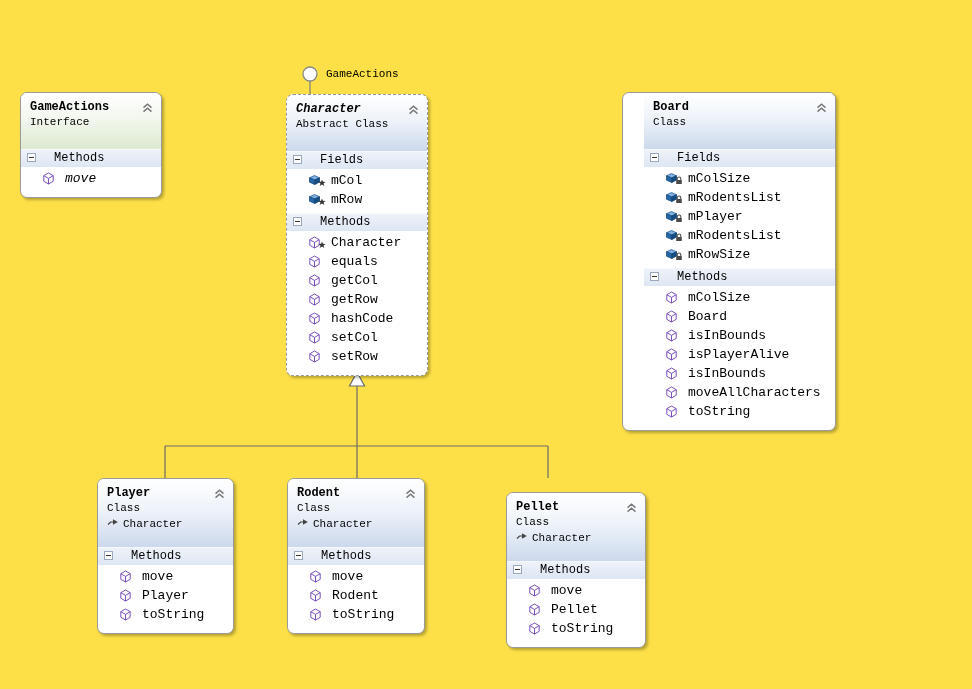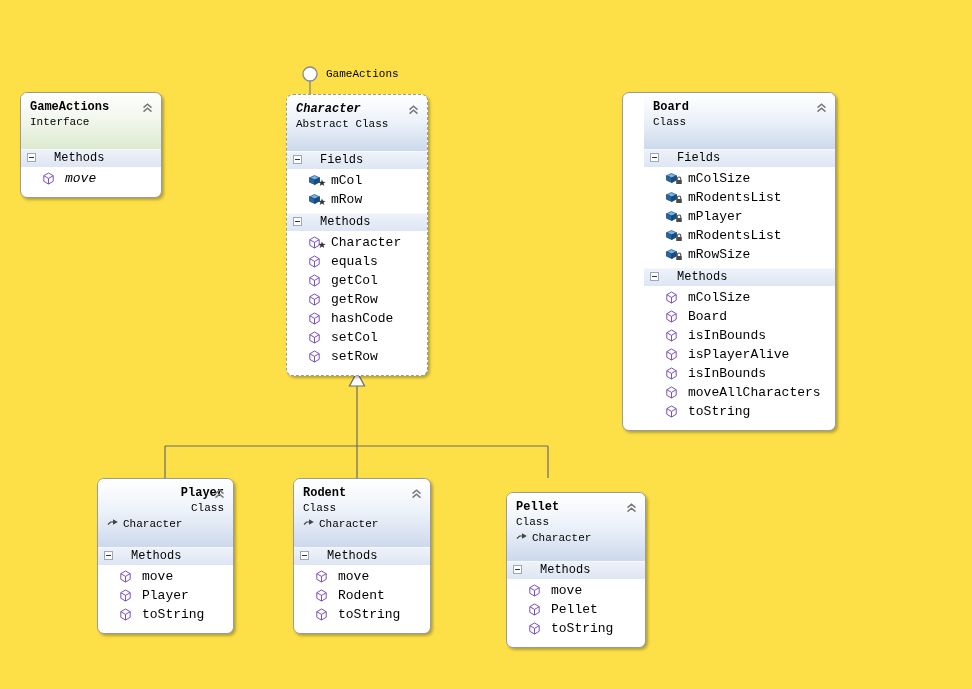--- a/index.html
+++ b/index.html
@@ -365,21 +365,21 @@
             <span class="micon">
               <svg width="13" height="13" viewBox="0 0 13 13">
                 <path d="M6.5,1 L11.2,3.7 V9.3 L6.5,12 L1.8,9.3 V3.7 Z" fill="#fff" stroke="#7a52bd" stroke-width="1"></path>
                 <path d="M1.8,3.7 L6.5,6.4 L11.2,3.7 M6.5,6.4 V12" stroke="#7a52bd" stroke-width="1" fill="none"></path>
               </svg>
             </span>
             <span class="nm">toString</span>
           </div>
         </div>
       </div>
-      <div class="node has-base" style="left: 97px; top: 478px; width: 137px; text-align: right;">
+      <div class="node has-base" style="left: 97px; top: 478px; width: 137px;">
         <div class="hdr">
           <div class="title">Player</div>
           <div class="kind">Class</div>
           <div class="base">
             <span><svg width="12" height="11" viewBox="0 0 12 11">
                 <path d="M1,8.5 L3.6,6 L6,6" stroke="#444" stroke-width="1.2" fill="none"></path>
                 <path d="M6,3.3 L10.8,6 L6,8.7 Z" fill="#444"></path>
               </svg></span>
             <span>Character</span>
           </div>
@@ -417,21 +417,21 @@
             <span class="micon">
               <svg width="13" height="13" viewBox="0 0 13 13">
                 <path d="M6.5,1 L11.2,3.7 V9.3 L6.5,12 L1.8,9.3 V3.7 Z" fill="#fff" stroke="#7a52bd" stroke-width="1"></path>
                 <path d="M1.8,3.7 L6.5,6.4 L11.2,3.7 M6.5,6.4 V12" stroke="#7a52bd" stroke-width="1" fill="none"></path>
               </svg>
             </span>
             <span class="nm">toString</span>
           </div>
         </div>
       </div>
-      <div class="node has-base" style="left: 293px; top: 478px; width: 138px;">
+      <div class="node has-base" style="left: 287px; top: 478px; width: 138px;">
         <div class="hdr">
           <div class="title">Rodent</div>
           <div class="kind">Class</div>
           <div class="base">
             <span><svg width="12" height="11" viewBox="0 0 12 11">
                 <path d="M1,8.5 L3.6,6 L6,6" stroke="#444" stroke-width="1.2" fill="none"></path>
                 <path d="M6,3.3 L10.8,6 L6,8.7 Z" fill="#444"></path>
               </svg></span>
             <span>Character</span>
           </div>

